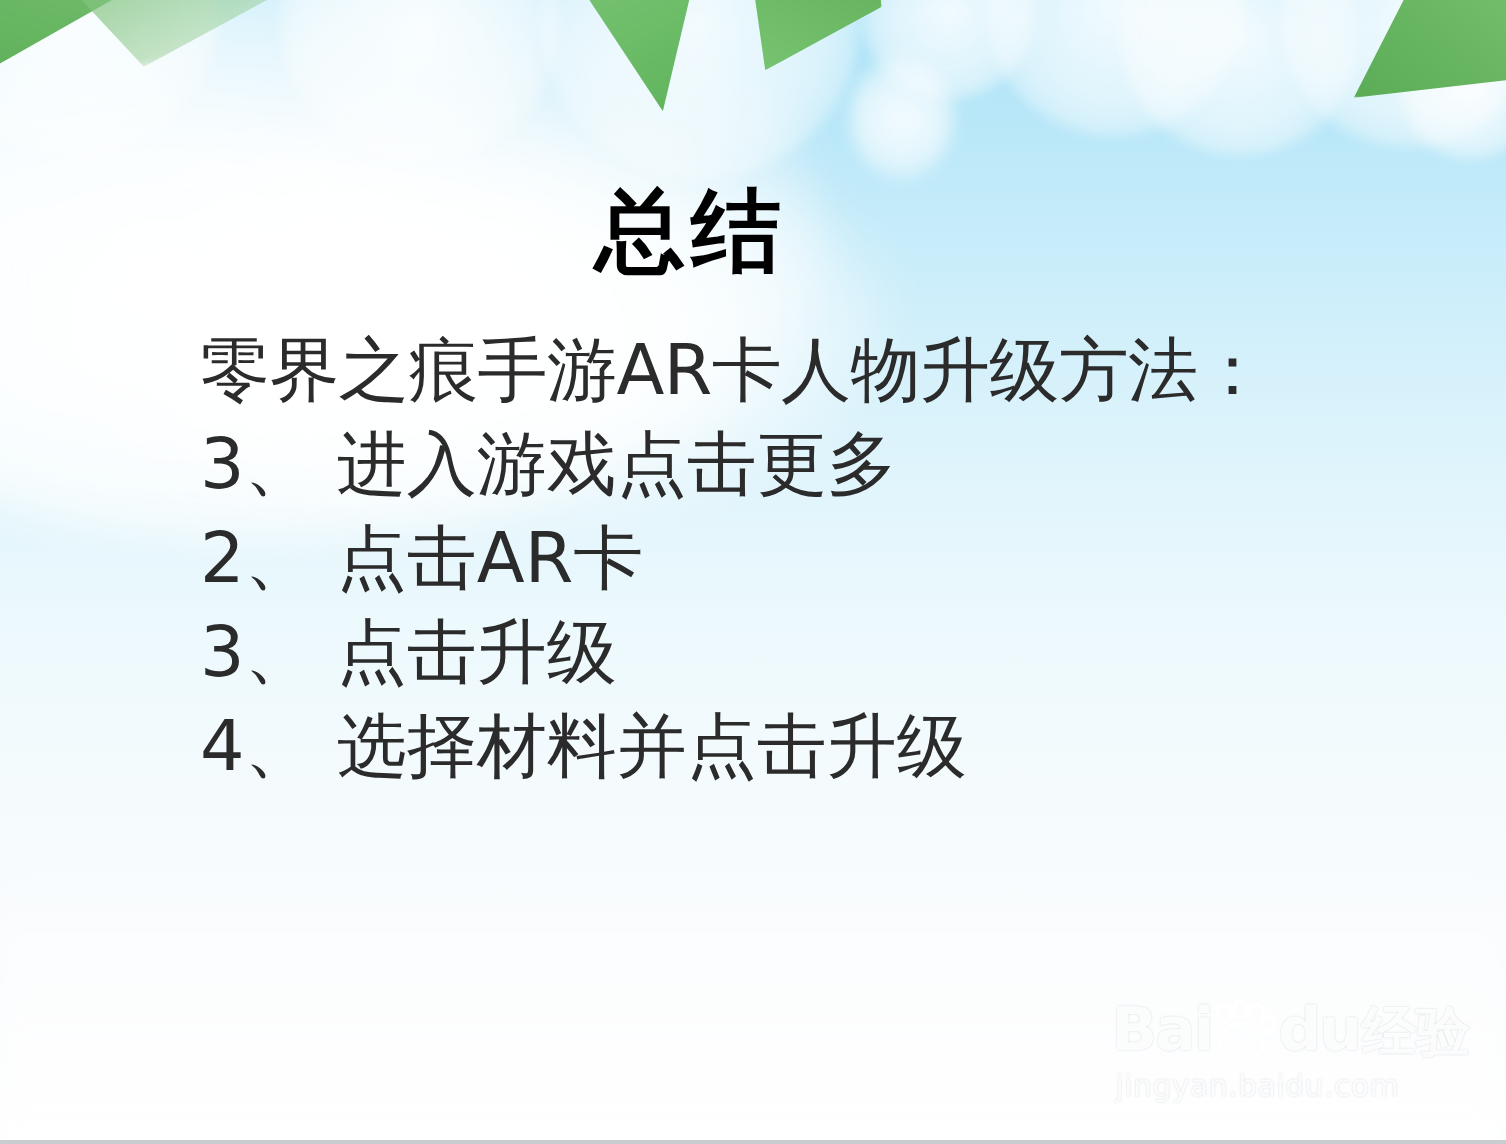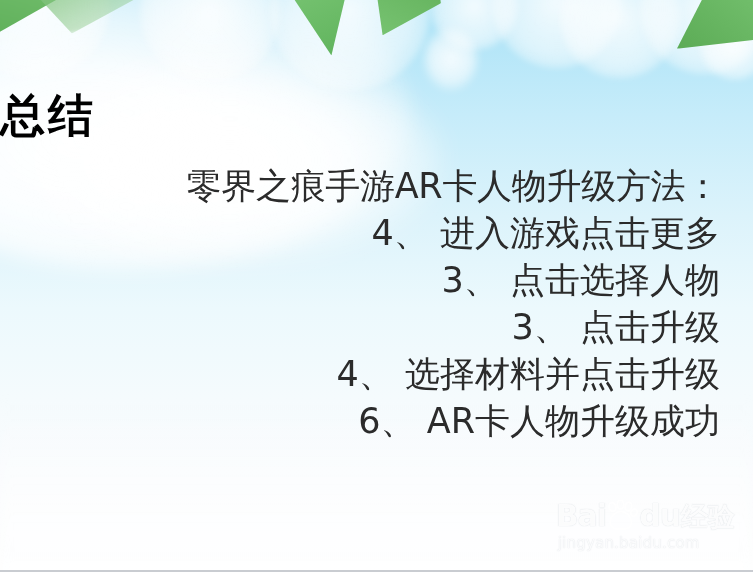--- a/index.html
+++ b/index.html
@@ -154,36 +154,35 @@
     z-index: 3;
     width: 100%;
     height: 100%;
   }
 
   .slide-title {
     position: absolute;
     left: 0;
     right: 0;
     top: 93px;
-    text-align: left;
+    text-align: center;
     font-family: "DejaVu Sans", "Liberation Sans", sans-serif;
     font-weight: 700;
     font-size: 45px;
     line-height: 1;
     letter-spacing: 3px;
     color: #000000;
     padding-right: 62px;
   }
 
   .body-block {
     position: absolute;
-    left: 120px;
+    left: 100px;
     top: 163px;
     width: 600px;
-    text-align: right;
   }
 
   .body-line {
     font-family: "DejaVu Sans", "Liberation Sans", sans-serif;
     font-size: 35px;
     line-height: 47px;
     color: #2b2b2b;
     white-space: pre;
     letter-spacing: 0px;
   }
@@ -270,25 +269,24 @@
 
     <div class="cloud-bottom"></div>
   </div>
 
   <div class="content">
 
     <div class="slide-title">总结</div>
 
     <div class="body-block">
       <div class="body-line intro">零界之痕手游AR卡人物升级方法：</div>
-      <div class="body-line">4、 进入游戏点击更多</div>
-      <div class="body-line">3、 点击选择人物</div>
+      <div class="body-line">3、 进入游戏点击更多</div>
+      <div class="body-line">2、 点击AR卡</div>
       <div class="body-line">3、 点击升级</div>
       <div class="body-line">4、 选择材料并点击升级</div>
-      <div class="body-line">6、 AR卡人物升级成功</div>
     </div>
 
   </div>
 
   <div class="watermark">
     <div class="wm-main">
       <span class="wm-baidu">Bai</span>
       <span class="wm-paw">
         <svg width="34" height="32" viewBox="0 0 34 32" aria-hidden="true">
           <g fill="none" stroke="rgba(255,255,255,0.92)" stroke-width="1.6">

